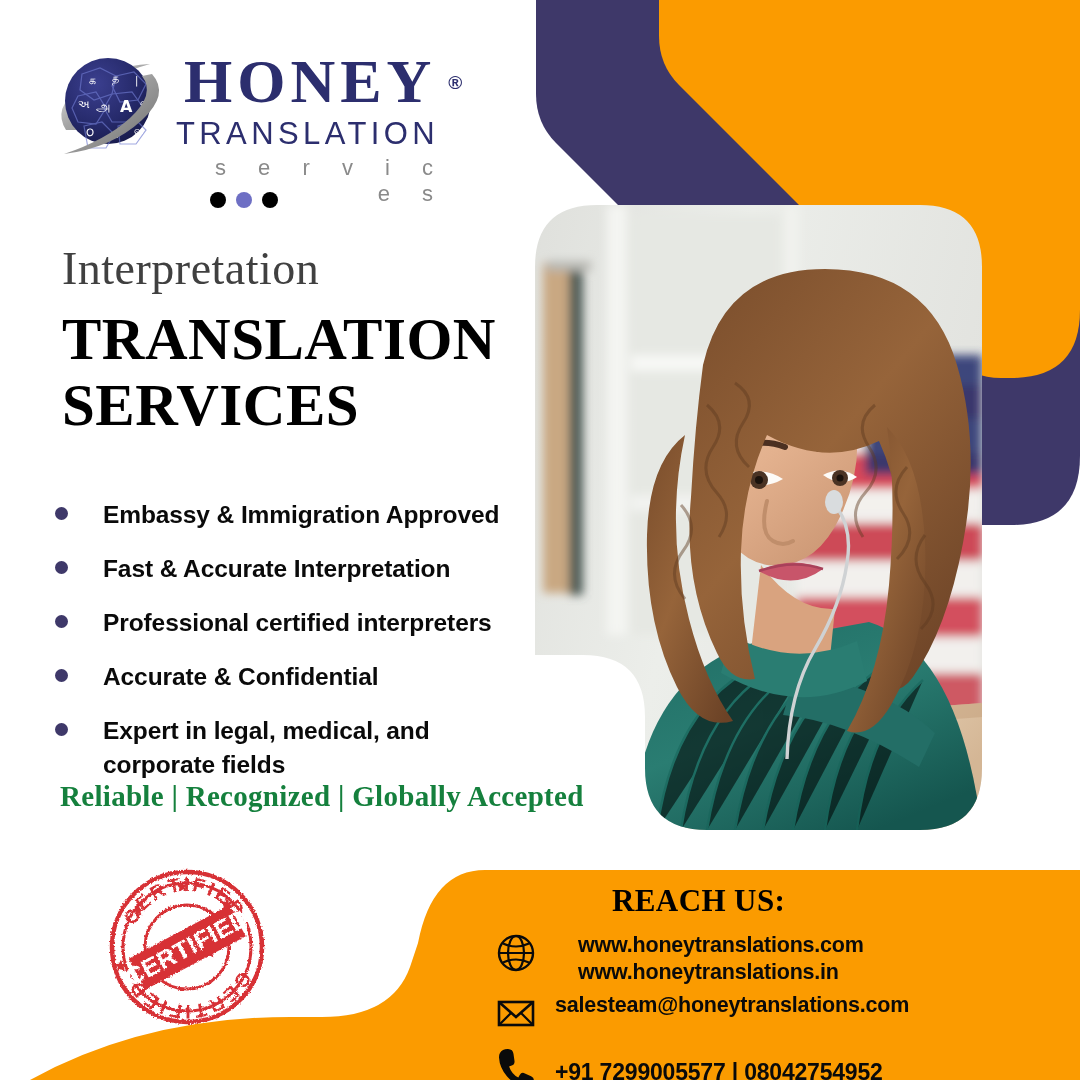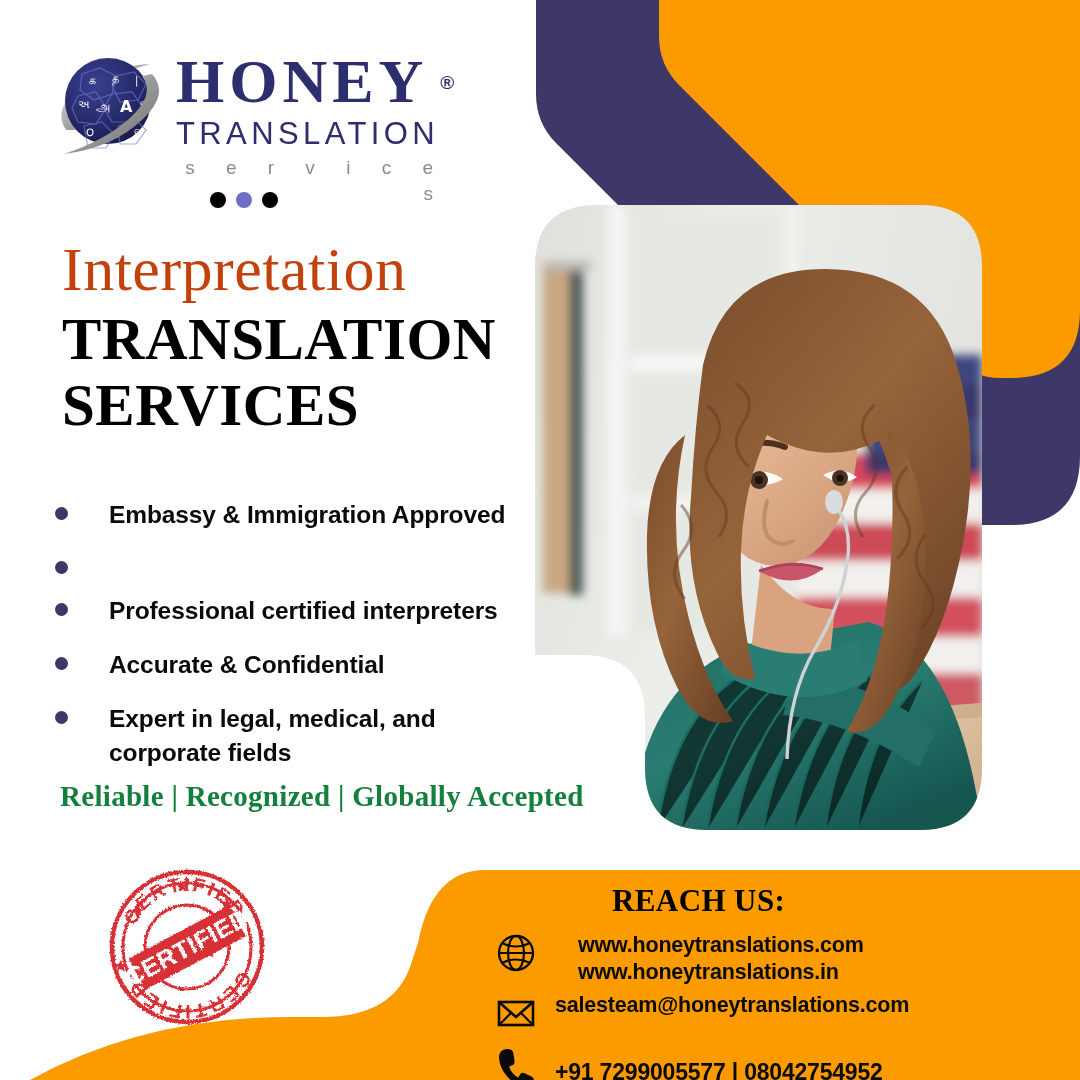--- a/index.html
+++ b/index.html
@@ -18,56 +18,56 @@
     overflow:hidden;
   }
   .photo-svg{position:absolute;left:0;top:0;}
 
   
   .logo-block{position:absolute;left:52px;top:44px;width:400px;height:125px;}
   .logo-globe{position:absolute;left:0;top:0;width:118px;height:120px;}
   .logo-text{position:absolute;left:124px;top:6px;}
   .logo-honey{
     font-family:"Liberation Serif",serif;font-weight:700;color:#2c2e6e;
-    font-size:62px;letter-spacing:5px;line-height:62px;position:relative;display:inline-block;
+    font-size:62px;letter-spacing:5px;line-height:62px;position:relative;display:inline-block;margin-left:8px;
   }
   .logo-reg{
     position:absolute;right:-26px;top:2px;font-family:"Liberation Sans",sans-serif;
     font-size:19px;font-weight:700;letter-spacing:0;color:#2c2e6e;
   }
   .logo-translation{
     font-family:"Liberation Sans",sans-serif;font-weight:400;color:#2c2e6e;
     font-size:31px;letter-spacing:4.4px;line-height:40px;margin-top:2px;
   }
   .logo-services{
     font-family:"Liberation Sans",sans-serif;font-weight:400;color:#8a8a8a;
-    font-size:19px;letter-spacing:13px;line-height:26px;text-align:right;
+    font-size:22px;letter-spacing:13px;line-height:26px;text-align:right;
     padding-right:6px;margin-top:1px;
   }
 
   
   .dots{position:absolute;left:210px;top:192px;display:flex;gap:10px;align-items:center;}
   .dot{width:16px;height:16px;border-radius:50%;}
 
   
   .h-script{
     position:absolute;left:62px;top:236px;
-    font-family:"Liberation Serif",serif;font-weight:400;font-size:62px;
-    color:#c2410c;letter-spacing:0.5px;line-height:66px;
+    font-family:"Liberation Serif",serif;font-weight:400;font-size:46px;
+    color:#404040;letter-spacing:0.5px;line-height:66px;
   }
   .h-main{
     position:absolute;left:62px;top:306px;
     font-family:"Liberation Serif",serif;font-weight:700;font-size:59px;
     color:#000;letter-spacing:0.5px;line-height:66px;
   }
   .h-main div{white-space:nowrap;}
 
   
   .bullets{position:absolute;left:55px;top:498px;width:470px;}
-  .bullet-row{display:flex;align-items:flex-start;margin-bottom:20px;gap:6px;}
+  .bullet-row{display:flex;align-items:flex-start;margin-bottom:20px;}
   .bullet-dot{
     width:13px;height:13px;border-radius:50%;background:#3e3869;
     margin-top:9px;margin-right:35px;flex:0 0 auto;
   }
   .bullet-text{
     font-family:"Liberation Sans",sans-serif;font-weight:700;font-size:24.5px;
     color:#0a0a0a;line-height:34px;letter-spacing:-0.1px;
   }
 
   
@@ -315,20 +315,21 @@
     <div>SERVICES</div>
   </div>
 
   <div class="bullets">
     <div class="bullet-row">
       <span class="bullet-dot" style="background: rgb(62, 56, 105);"></span>
       <span class="bullet-text">Embassy &amp; Immigration Approved</span>
     </div>
     <div class="bullet-row">
       <span class="bullet-dot" style="background: rgb(62, 56, 105);"></span>
+      <span class="bullet-text">Fast &amp; Accurate Interpretation</span>
     </div>
     <div class="bullet-row">
       <span class="bullet-dot" style="background: rgb(62, 56, 105);"></span>
       <span class="bullet-text">Professional certified interpreters</span>
     </div>
     <div class="bullet-row">
       <span class="bullet-dot" style="background: rgb(62, 56, 105);"></span>
       <span class="bullet-text">Accurate &amp; Confidential</span>
     </div>
     <div class="bullet-row">

